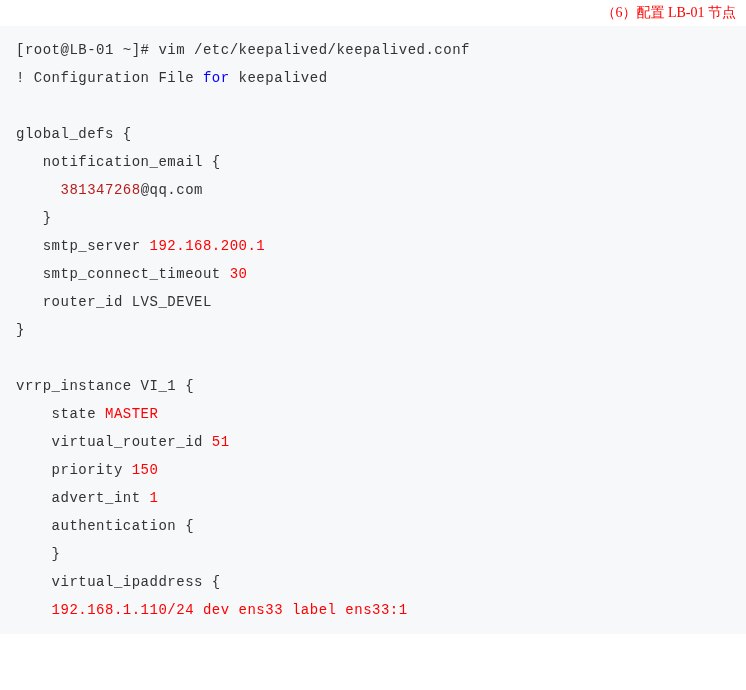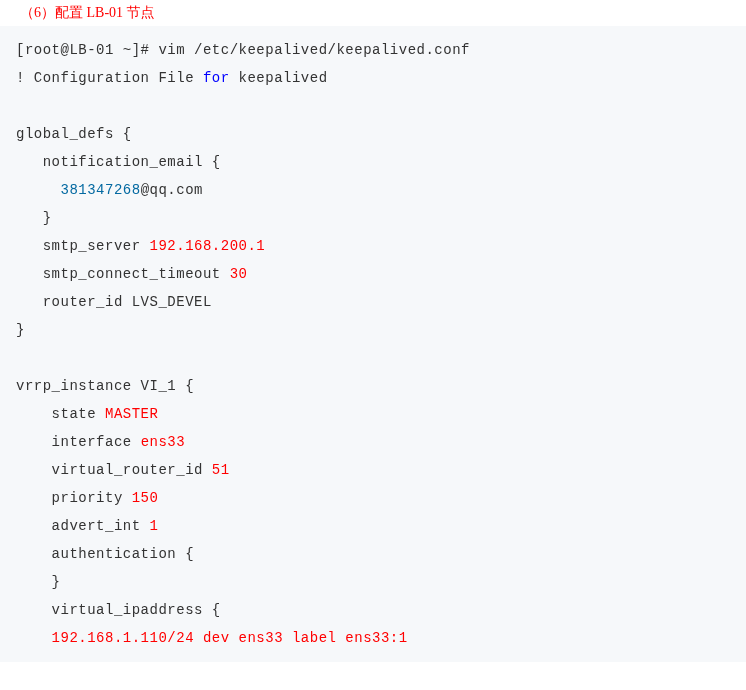--- a/index.html
+++ b/index.html
@@ -9,20 +9,21 @@
       font-size: 14px;
       background: #ffffff;
       width: 746px;
     }
     .header {
       color: #ff0000;
       font-family: "SimSun", "宋体", serif;
       font-size: 14px;
       padding: 4px 10px 4px 20px;
       background: #ffffff;
+      text-align: right;
     }
     .code-block {
       background: #f6f8fa;
       padding: 10px 16px;
       line-height: 2.0;
       color: #333333;
       position: relative;
       font-family: "Consolas", "Monaco", "Courier New", monospace;
       letter-spacing: 0.5px;
     }
@@ -34,21 +35,21 @@
       color: #0000ff;
     }
     .number {
       color: #ff0000;
       text-align: center;
     }
     .red {
       color: #ff0000;
     }
     .email-num {
-      color: #0369a1;
+      color: #b91c1c;
     }
   </style>
 </head>
 <body>
 
 <div class="header">（6）配置 LB-01 节点</div>
 
 <div class="code-block">
   <div class="line">[root@LB-01 ~]# vim /etc/keepalived/keepalived.conf</div>
   <div class="line"><span>! Configuration File </span><span class="keyword">for</span><span> keepalived</span></div>
@@ -57,21 +58,20 @@
   <div class="line">   notification_email {</div>
   <div class="line"><span>     </span><span class="email-num">381347268</span><span>@qq.com</span></div>
   <div class="line">   }</div>
   <div class="line"><span>   smtp_server </span><span class="number">192.168.200.1</span></div>
   <div class="line"><span>   smtp_connect_timeout </span><span class="number">30</span></div>
   <div class="line">   router_id LVS_DEVEL</div>
   <div class="line">}</div>
   <div class="line"> </div>
   <div class="line">vrrp_instance VI_1 {</div>
   <div class="line"><span>    state </span><span class="red">MASTER</span></div>
-  <div class="line"><span>    interface </span><span class="red">ens33</span></div>
   <div class="line"><span>    virtual_router_id </span><span class="number">51</span></div>
   <div class="line"><span>    priority </span><span class="number">150</span></div>
   <div class="line"><span>    advert_int </span><span class="number">1</span></div>
   <div class="line">    authentication {</div>
   <div class="line">    }</div>
   <div class="line">    virtual_ipaddress {</div>
   <div class="line red">    192.168.1.110/24 dev ens33 label ens33:1</div>
 
 </div>
 

